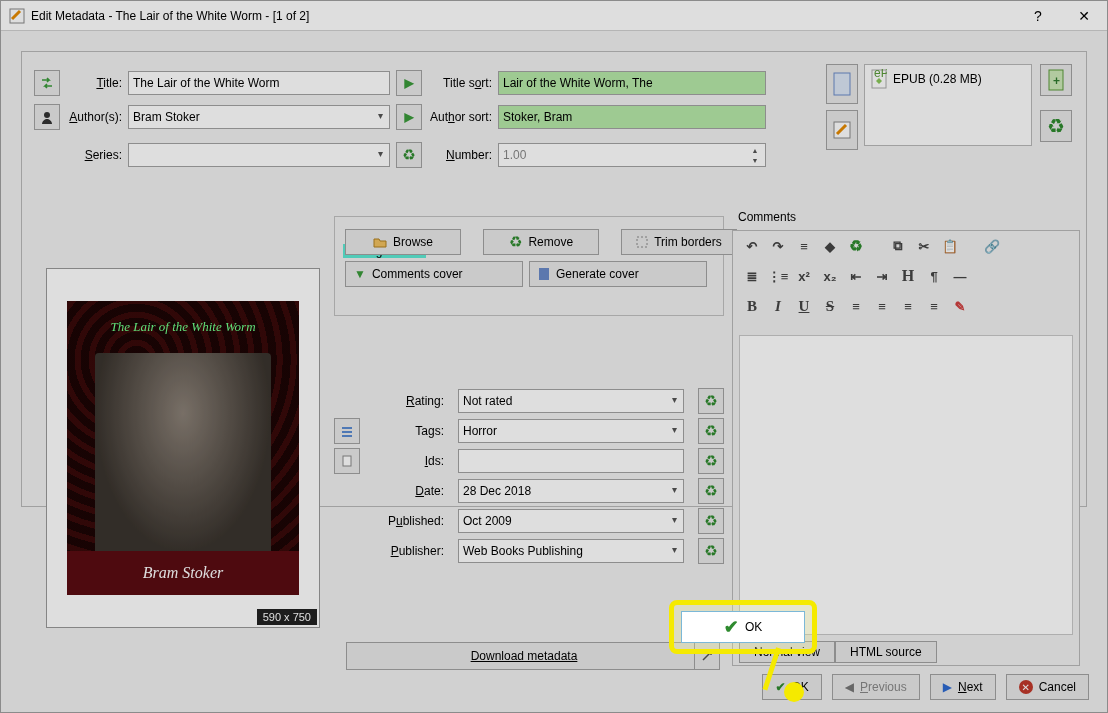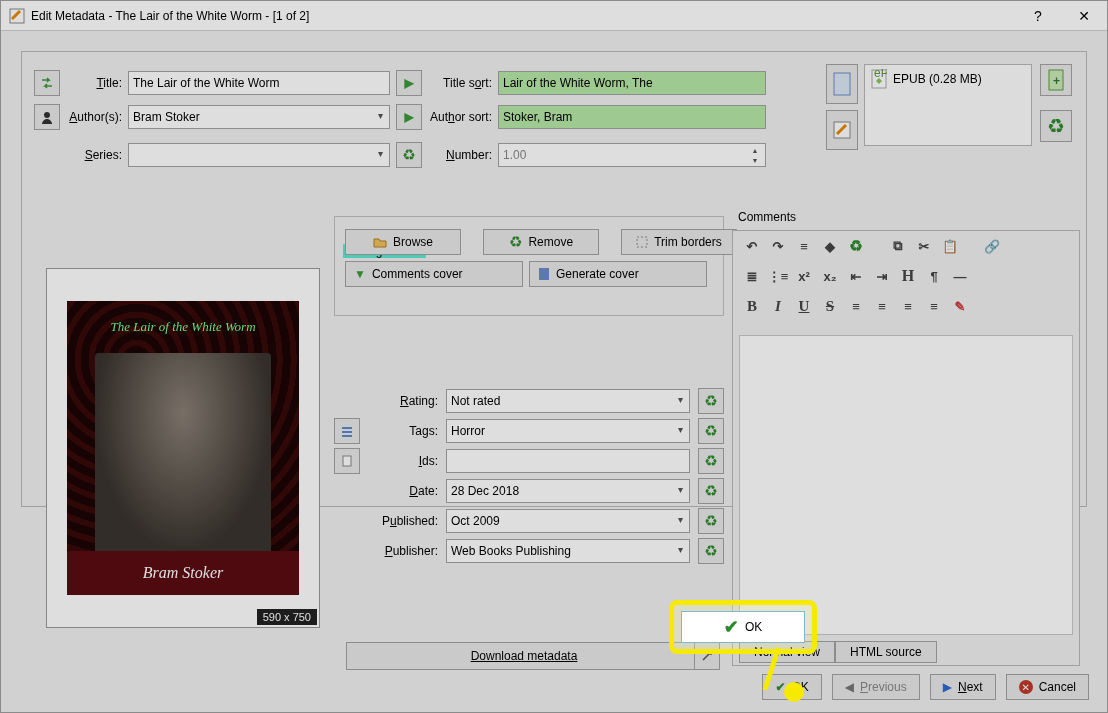--- a/index.html
+++ b/index.html
@@ -29,21 +29,21 @@
 .btn { height: 26px; border: 1px solid #a3a3a3; background: #e9e9e9; display: inline-flex; align-items: center; justify-content: center; gap: 6px; padding: 0 8px; }
 
 .cover-img { position: absolute; left: 24px; top: 216px; width: 274px; height: 360px; border: 1px solid #999; background: #fff; display: flex; align-items: center; justify-content: center; }
 .cover-inner { width: 232px; height: 294px; background: #2a0808; position: relative; overflow: hidden; }
 .cover-title { position: absolute; top: 18px; left: 0; right: 0; text-align: center; color: #6fff8a; font-family: serif; font-style: italic; font-size: 13px; }
 .cover-author-band { position: absolute; bottom: 0; left: 0; right: 0; height: 44px; background: #5a0c12; color: #ffffff; text-align: center; font-family: serif; font-style: italic; font-size: 16px; display: flex; align-items: center; justify-content: center; }
 .cover-portrait { position: absolute; top: 52px; left: 28px; width: 176px; height: 200px; background: radial-gradient(ellipse at 50% 30%, #8a8076 0%, #3a342e 70%); border-radius: 4px 4px 0 0; }
 .cover-dim { position: absolute; right: 2px; bottom: 2px; background: #222; color: #fff; padding: 2px 6px; font-size: 11px; }
 
 .meta-fields { position: absolute; left: 312px; top: 336px; width: 390px; }
-.meta-row { display: flex; align-items: center; margin-bottom: 4px; gap: 8px; }
+.meta-row { display: flex; align-items: center; margin-bottom: 4px; gap: 14px; }
 .meta-row .ml { width: 70px; text-align: right; }
 .meta-row .mi { flex: 1; }
 
 .dl-meta-btn { position: absolute; left: 324px; top: 590px; width: 356px; height: 28px; }
 
 .comments-box { position: absolute; left: 710px; top: 160px; width: 348px; height: 454px; }
 .comments-box .legend2 { position: absolute; top: -2px; left: 4px; padding: 0 2px; }
 .comments-editor { position: absolute; left: 0; top: 18px; right: 0; bottom: 0; border: 1px solid #b8b8b8; background: #f0f0f0; }
 .toolbar-row { display: flex; gap: 8px; padding: 6px 10px; align-items: center; flex-wrap: wrap; }
 .tb-ico { width: 18px; height: 18px; display: inline-flex; align-items: center; justify-content: center; color: #444; font-size: 13px; font-weight: bold; }

